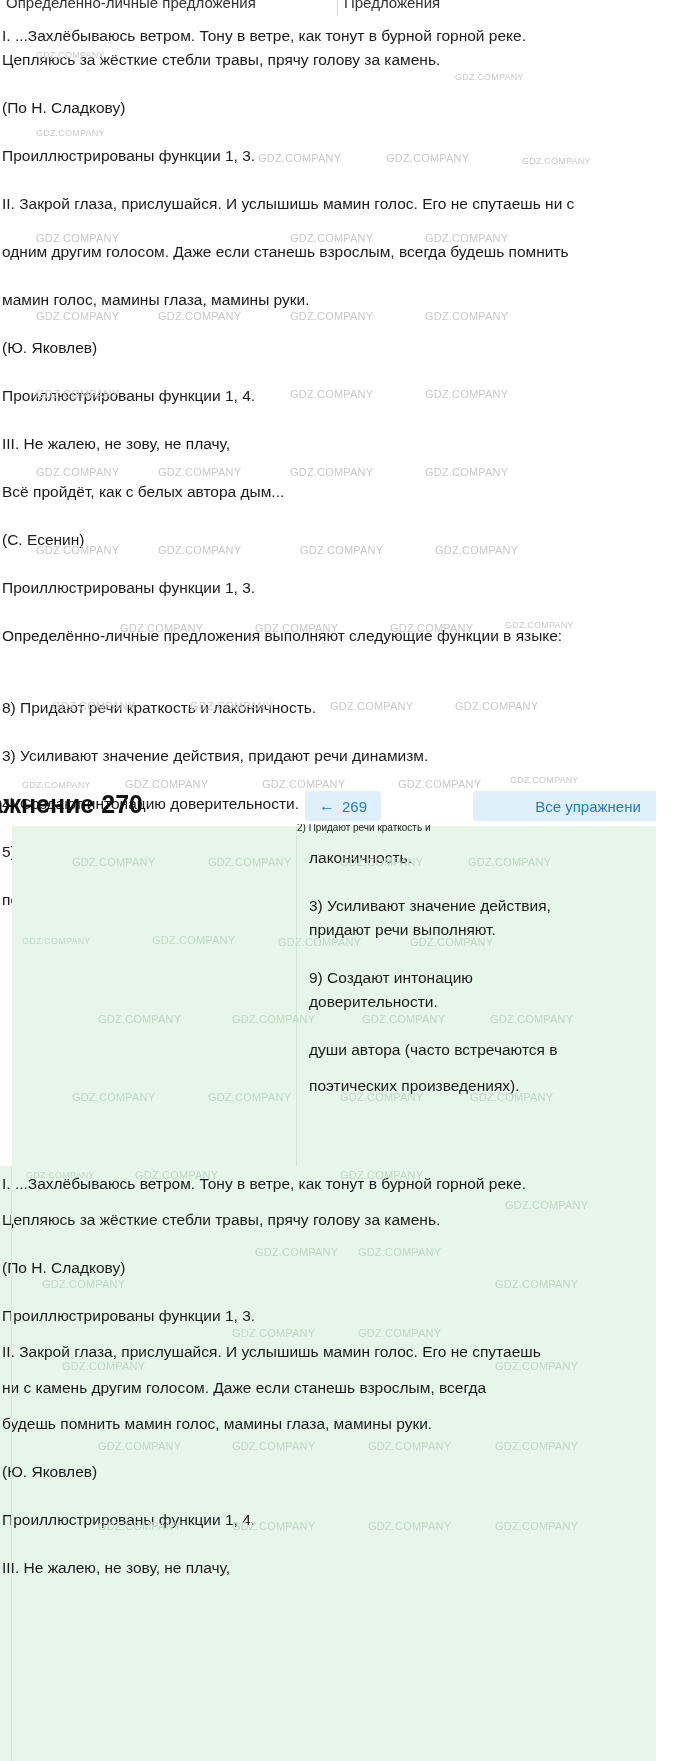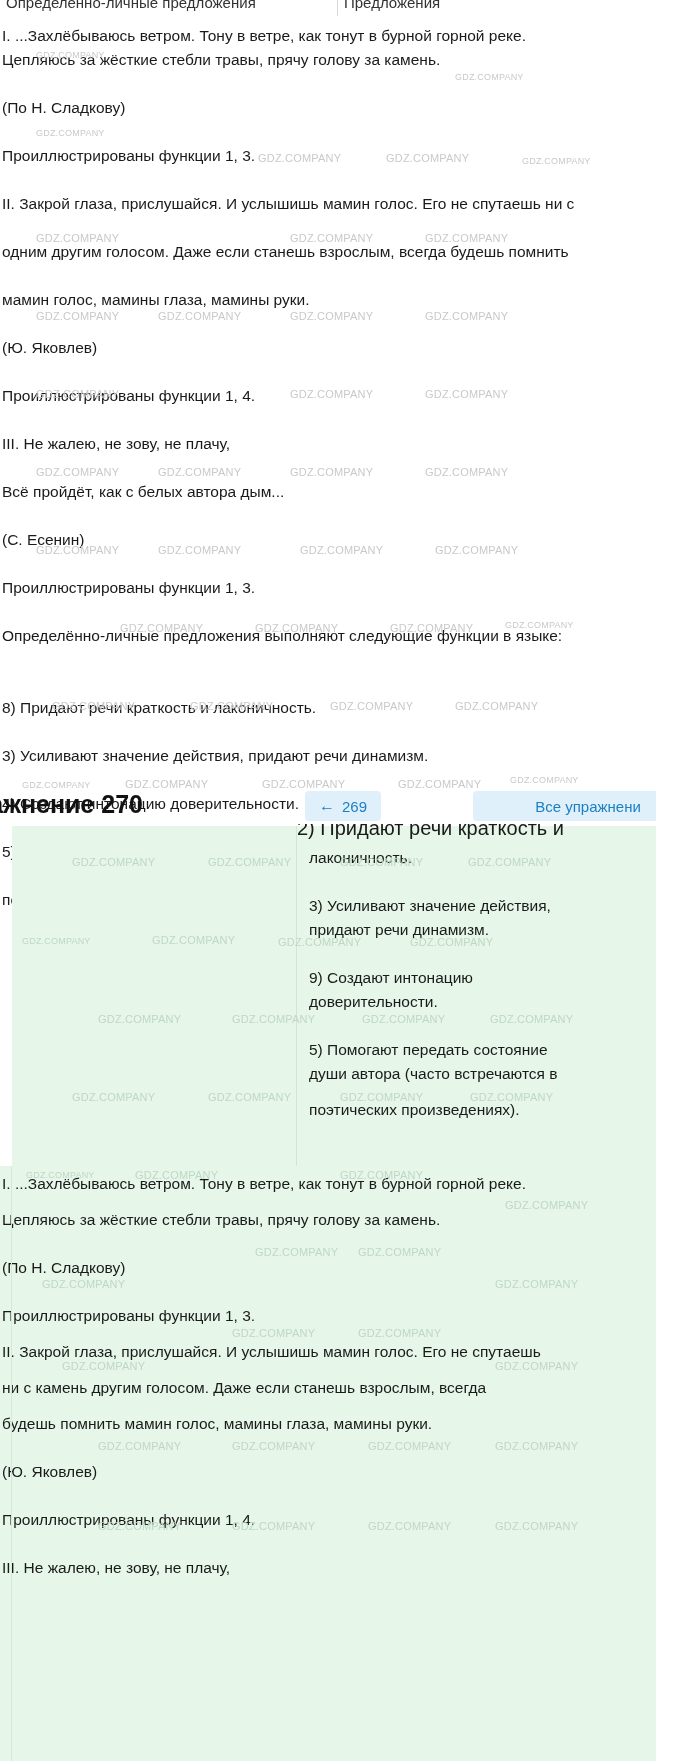--- a/index.html
+++ b/index.html
@@ -129,21 +129,21 @@
   .green-clip-top {
     position: absolute;
     left: 297px; top: 824px;
     width: 320px; height: 20px;
     overflow: hidden;
   }
   .green-clip-top p {
     margin: 0;
     position: absolute;
     top: -8px; left: 0;
-    font-size: 20px;
+    font-size: 10px;
     line-height: 24px;
     color: #1a1a1a;
     white-space: nowrap;
   }
   .green-divider {
     position: absolute;
     left: 296px; top: 826px;
     width: 1px; height: 340px;
     background: #cfe7d4;
   }
@@ -238,26 +238,25 @@
   <div class="green-divider"></div>
   <div class="green-clip-top">
     <p>2) Придают речи краткость и</p>
   </div>
   <div class="green-panel" style="background:transparent;">
     <div class="green-col">
       <div style="height:18px"></div>
       <p>лаконичность.</p>
       <div class="gap"></div>
       <p>3) Усиливают значение действия,</p>
-      <p>придают речи динамизм.</p>
+      <p>придают речи выполняют.</p>
       <div class="gap"></div>
       <p>9) Создают интонацию</p>
       <p>доверительности.</p>
       <div class="gap"></div>
-      <p>5) Помогают передать состояние</p>
       <p>души автора (часто встречаются в</p>
       <div class="small-gap"></div>
       <p>поэтических произведениях).</p>
     </div>
   </div>
 
   <div class="green-article">
     <p>I. ...Захлёбываюсь ветром. Тону в ветре, как тонут в бурной горной реке.</p>
     <div class="small-gap"></div>
     <p>Цепляюсь за жёсткие стебли травы, прячу голову за камень.</p>

